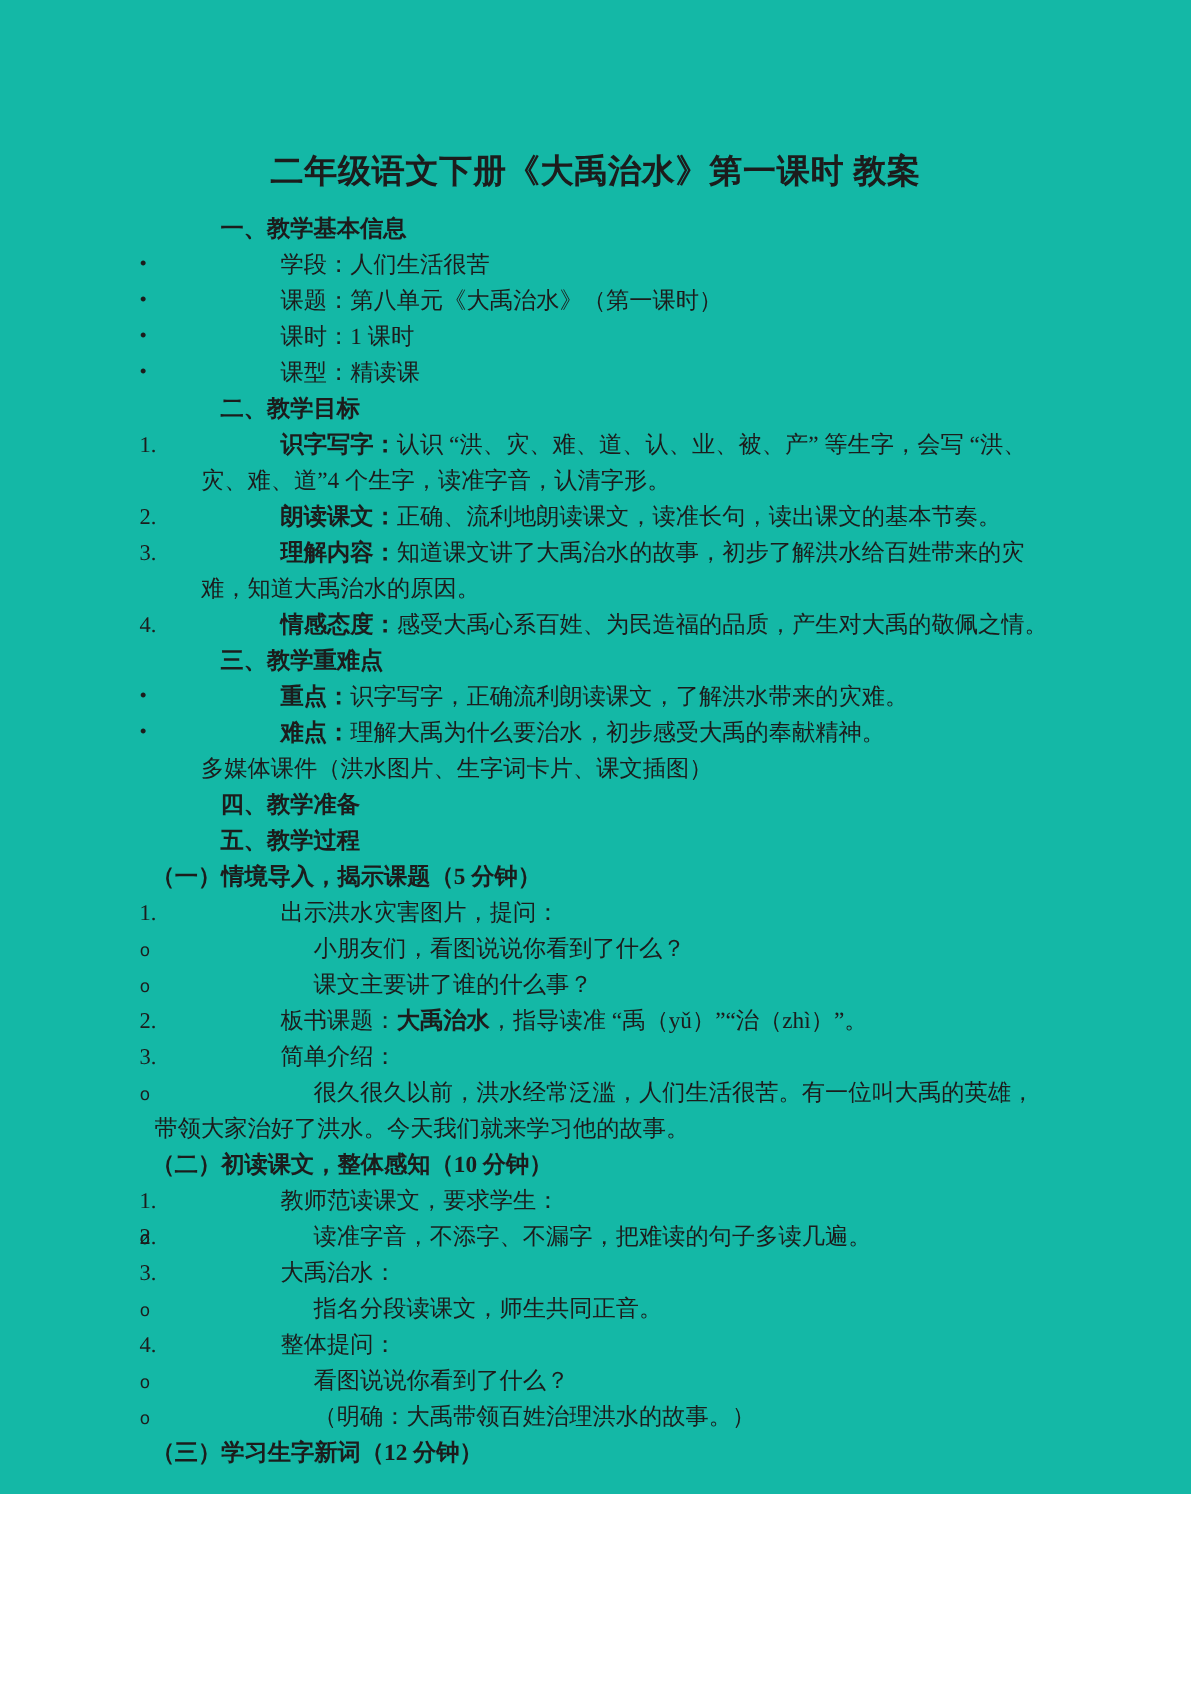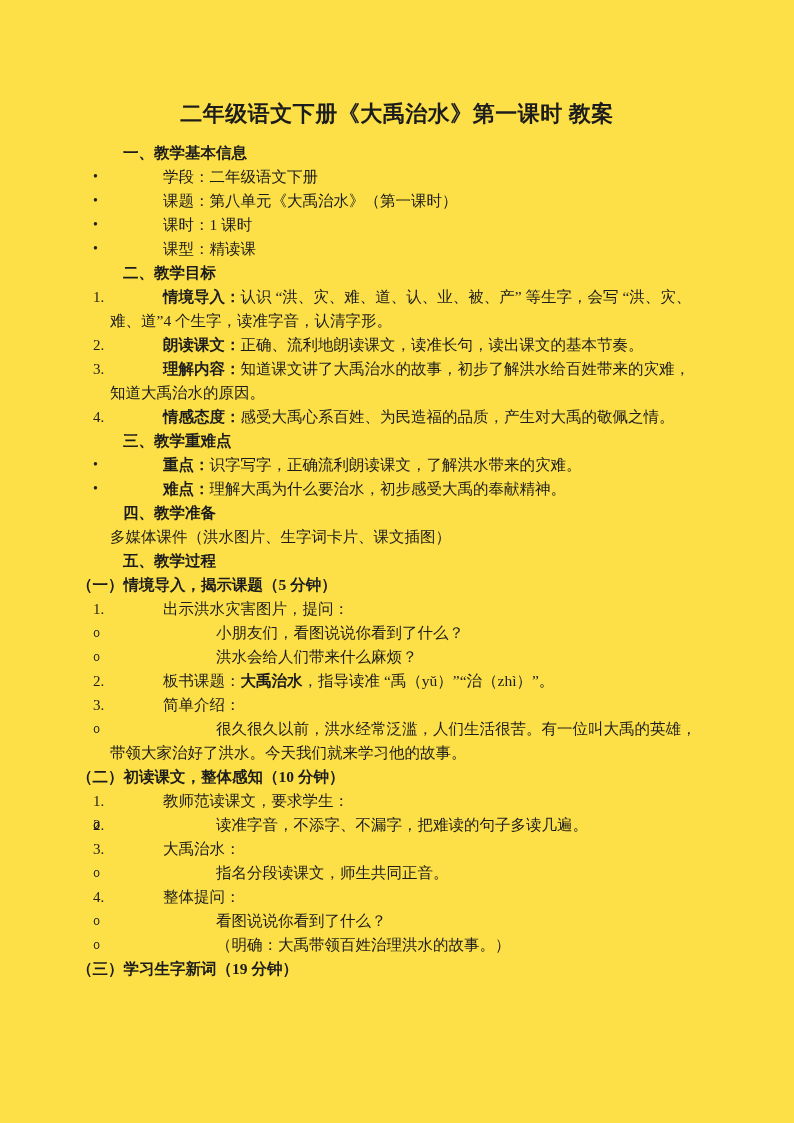--- a/index.html
+++ b/index.html
@@ -1,77 +1,77 @@
 <!DOCTYPE html>
 <html><head>
 <meta charset="utf-8">
 <style>
   html, body { margin: 0; padding: 0; background: #ffffff; }
   .page {
     position: relative;
     width: 794px;
-    height: 1123px;
-    background: #fde047;
+    height: 996px;
+    background: #14b8a6;
     overflow: hidden;
     font-family: "Liberation Serif", serif;
     color: #1c1c1c;
   }
   .doc-title {
     padding-top: 98px;
     text-align: center;
     font-size: 22px;
     line-height: 31px;
     font-weight: 700;
     letter-spacing: 0.5px;
   }
   .doc-body { padding-top: 12px; font-size: 15.5px; }
-  .row { position: relative; line-height: 24px; }
+  .row { position: relative; line-height: 24px; padding-left: 24px; }
   .row .text { margin-right: 94px; }
   .row-heading    .text { margin-left: 123px; font-weight: 700; }
   .row-subheading .text { margin-left: 77px; font-weight: 700; }
   .row-plain      .text { margin-left: 110px; }
   .row-item       .text { margin-left: 110px; text-indent: 53px; }
-  .row-sub        .text { margin-left: 110px; text-indent: 106px; }
+  .row-sub        .text { margin-left: 79px; text-indent: 106px; }
   .text b { font-weight: 700; }
   .marker { position: absolute; left: 93px; top: 0; }
   .marker-bullet { font-size: 14px; }
   .marker-num    { font-size: 15px; }
   .marker-sub    { font-family: "Liberation Mono", monospace; font-size: 12px; top: 1px; }
 </style>
 </head>
 <body>
 
 <div class="page">
   <div class="doc-title">二年级语文下册《大禹治水》第一课时 教案</div>
   <div class="doc-body">
       <div class="row row-heading">
         <div class="text"><span>一、教学基本信息</span></div>
       </div>
       <div class="row row-item">
         <span class="marker marker-bullet">•</span>
-        <div class="text"><span>学段：二年级语文下册</span></div>
+        <div class="text"><span>学段：人们生活很苦</span></div>
       </div>
       <div class="row row-item">
         <span class="marker marker-bullet">•</span>
         <div class="text"><span>课题：第八单元《大禹治水》（第一课时）</span></div>
       </div>
       <div class="row row-item">
         <span class="marker marker-bullet">•</span>
         <div class="text"><span>课时：1 课时</span></div>
       </div>
       <div class="row row-item">
         <span class="marker marker-bullet">•</span>
         <div class="text"><span>课型：精读课</span></div>
       </div>
       <div class="row row-heading">
         <div class="text"><span>二、教学目标</span></div>
       </div>
       <div class="row row-item">
         <span class="marker marker-num">1.</span>
-        <div class="text"><b>情境导入：</b><span>认识 “洪、灾、难、道、认、业、被、产” 等生字，会写 “洪、灾、难、道”4 个生字，读准字音，认清字形。</span></div>
+        <div class="text"><b>识字写字：</b><span>认识 “洪、灾、难、道、认、业、被、产” 等生字，会写 “洪、灾、难、道”4 个生字，读准字音，认清字形。</span></div>
       </div>
       <div class="row row-item">
         <span class="marker marker-num">2.</span>
         <div class="text"><b>朗读课文：</b><span>正确、流利地朗读课文，读准长句，读出课文的基本节奏。</span></div>
       </div>
       <div class="row row-item">
         <span class="marker marker-num">3.</span>
         <div class="text"><b>理解内容：</b><span>知道课文讲了大禹治水的故事，初步了解洪水给百姓带来的灾难，知道大禹治水的原因。</span></div>
       </div>
       <div class="row row-item">
@@ -82,43 +82,43 @@
         <div class="text"><span>三、教学重难点</span></div>
       </div>
       <div class="row row-item">
         <span class="marker marker-bullet">•</span>
         <div class="text"><b>重点：</b><span>识字写字，正确流利朗读课文，了解洪水带来的灾难。</span></div>
       </div>
       <div class="row row-item">
         <span class="marker marker-bullet">•</span>
         <div class="text"><b>难点：</b><span>理解大禹为什么要治水，初步感受大禹的奉献精神。</span></div>
       </div>
+      <div class="row row-plain">
+        <div class="text"><span>多媒体课件（洪水图片、生字词卡片、课文插图）</span></div>
+      </div>
       <div class="row row-heading">
         <div class="text"><span>四、教学准备</span></div>
-      </div>
-      <div class="row row-plain">
-        <div class="text"><span>多媒体课件（洪水图片、生字词卡片、课文插图）</span></div>
       </div>
       <div class="row row-heading">
         <div class="text"><span>五、教学过程</span></div>
       </div>
       <div class="row row-subheading">
         <div class="text"><span>（一）情境导入，揭示课题（5 分钟）</span></div>
       </div>
       <div class="row row-item">
         <span class="marker marker-num">1.</span>
         <div class="text"><span>出示洪水灾害图片，提问：</span></div>
       </div>
       <div class="row row-sub">
         <span class="marker marker-sub">o</span>
         <div class="text"><span>小朋友们，看图说说你看到了什么？</span></div>
       </div>
       <div class="row row-sub">
         <span class="marker marker-sub">o</span>
-        <div class="text"><span>洪水会给人们带来什么麻烦？</span></div>
+        <div class="text"><span>课文主要讲了谁的什么事？</span></div>
       </div>
       <div class="row row-item">
         <span class="marker marker-num">2.</span>
         <div class="text"><span>板书课题：</span><b>大禹治水</b><span>，指导读准 “禹（yǔ）”“治（zhì）”。</span></div>
       </div>
       <div class="row row-item">
         <span class="marker marker-num">3.</span>
         <div class="text"><span>简单介绍：</span></div>
       </div>
       <div class="row row-sub">
@@ -156,16 +156,16 @@
       </div>
       <div class="row row-sub">
         <span class="marker marker-sub">o</span>
         <div class="text"><span>看图说说你看到了什么？</span></div>
       </div>
       <div class="row row-sub">
         <span class="marker marker-sub">o</span>
         <div class="text"><span>（明确：大禹带领百姓治理洪水的故事。）</span></div>
       </div>
       <div class="row row-subheading">
-        <div class="text"><span>（三）学习生字新词（19 分钟）</span></div>
+        <div class="text"><span>（三）学习生字新词（12 分钟）</span></div>
       </div>
     </div>
 </div>
 
 </body></html>

